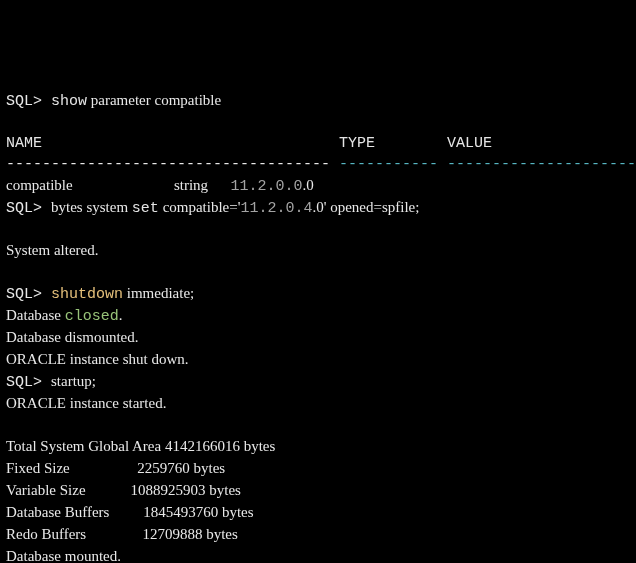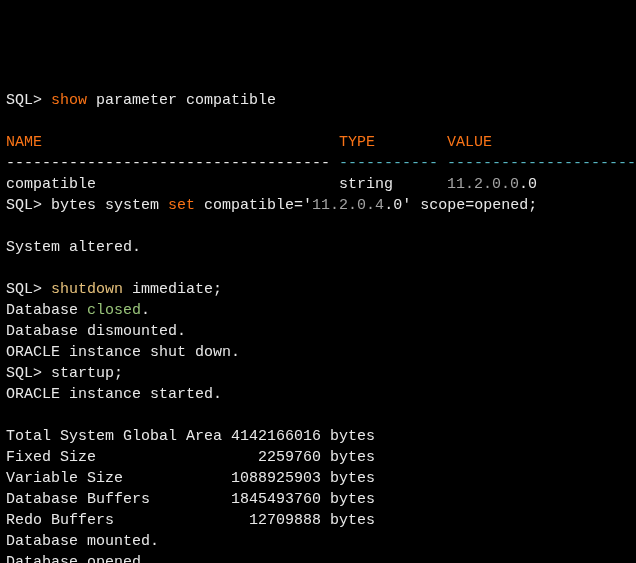--- a/index.html
+++ b/index.html
@@ -8,39 +8,39 @@
       background: #000000;
       color: #e8e8e8;
       font-family: Consolas, "Courier New", monospace;
       font-size: 15px;
       line-height: 1.4;
       white-space: pre;
       width: 636px;
       box-sizing: border-box;
     }
     .prompt { color: #e8e8e8; }
-    .cyan { color: #f97316; }
+    .cyan { color: #e5e5e5; }
     .magenta { color: #a3a3a3; }
     .yellow { color: #e5c07b; }
     .green { color: #98c379; margin-top: 24px; }
-    .white { color: #e8e8e8; }
+    .white { color: #e8e8e8; font-family: Liberation Serif, serif; }
     .dashcyan { color: #56b6c2; }
     .dashwhite { color: #e8e8e8; }
   </style>
 </head>
 <body>
 
 
 
 <div><span><span class="prompt">SQL&gt; </span><span class="cyan">show</span><span class="white"> parameter compatible</span></span>
 <span></span>
 <span class="cyan">NAME                                 </span><span class="cyan">TYPE        </span><span class="cyan">VALUE</span>
 <span class="dashwhite">------------------------------------ </span><span class="dashcyan">----------- </span><span class="dashcyan">------------------------------</span>
 <span class="white">compatible                           </span><span class="white">string      </span><span class="magenta">11.2.0.0</span><span class="white">.0</span>
-<span><span class="prompt">SQL&gt; </span><span class="white">bytes system </span><span class="cyan">set</span><span class="white"> compatible=</span><span class="white">'</span><span class="magenta">11.2.0.4</span><span class="white">.0</span><span class="white">'</span><span class="white"> scope=opened;</span></span>
+<span><span class="prompt">SQL&gt; </span><span class="white">bytes system </span><span class="cyan">set</span><span class="white"> compatible=</span><span class="white">'</span><span class="magenta">11.2.0.4</span><span class="white">.0</span><span class="white">'</span><span class="white"> opened=spfile;</span></span>
 <span></span>
 <span class="white">System altered.</span>
 <span></span>
 <span><span class="prompt">SQL&gt; </span><span class="yellow">shutdown</span><span class="white"> immediate;</span></span>
 <span class="white">Database </span><span class="green">closed</span><span class="white">.</span>
 <span class="white">Database dismounted.</span>
 <span class="white">ORACLE instance shut down.</span>
 <span><span class="prompt">SQL&gt; </span><span class="white">startup;</span></span>
 <span class="white">ORACLE instance started.</span>
 <span></span>

